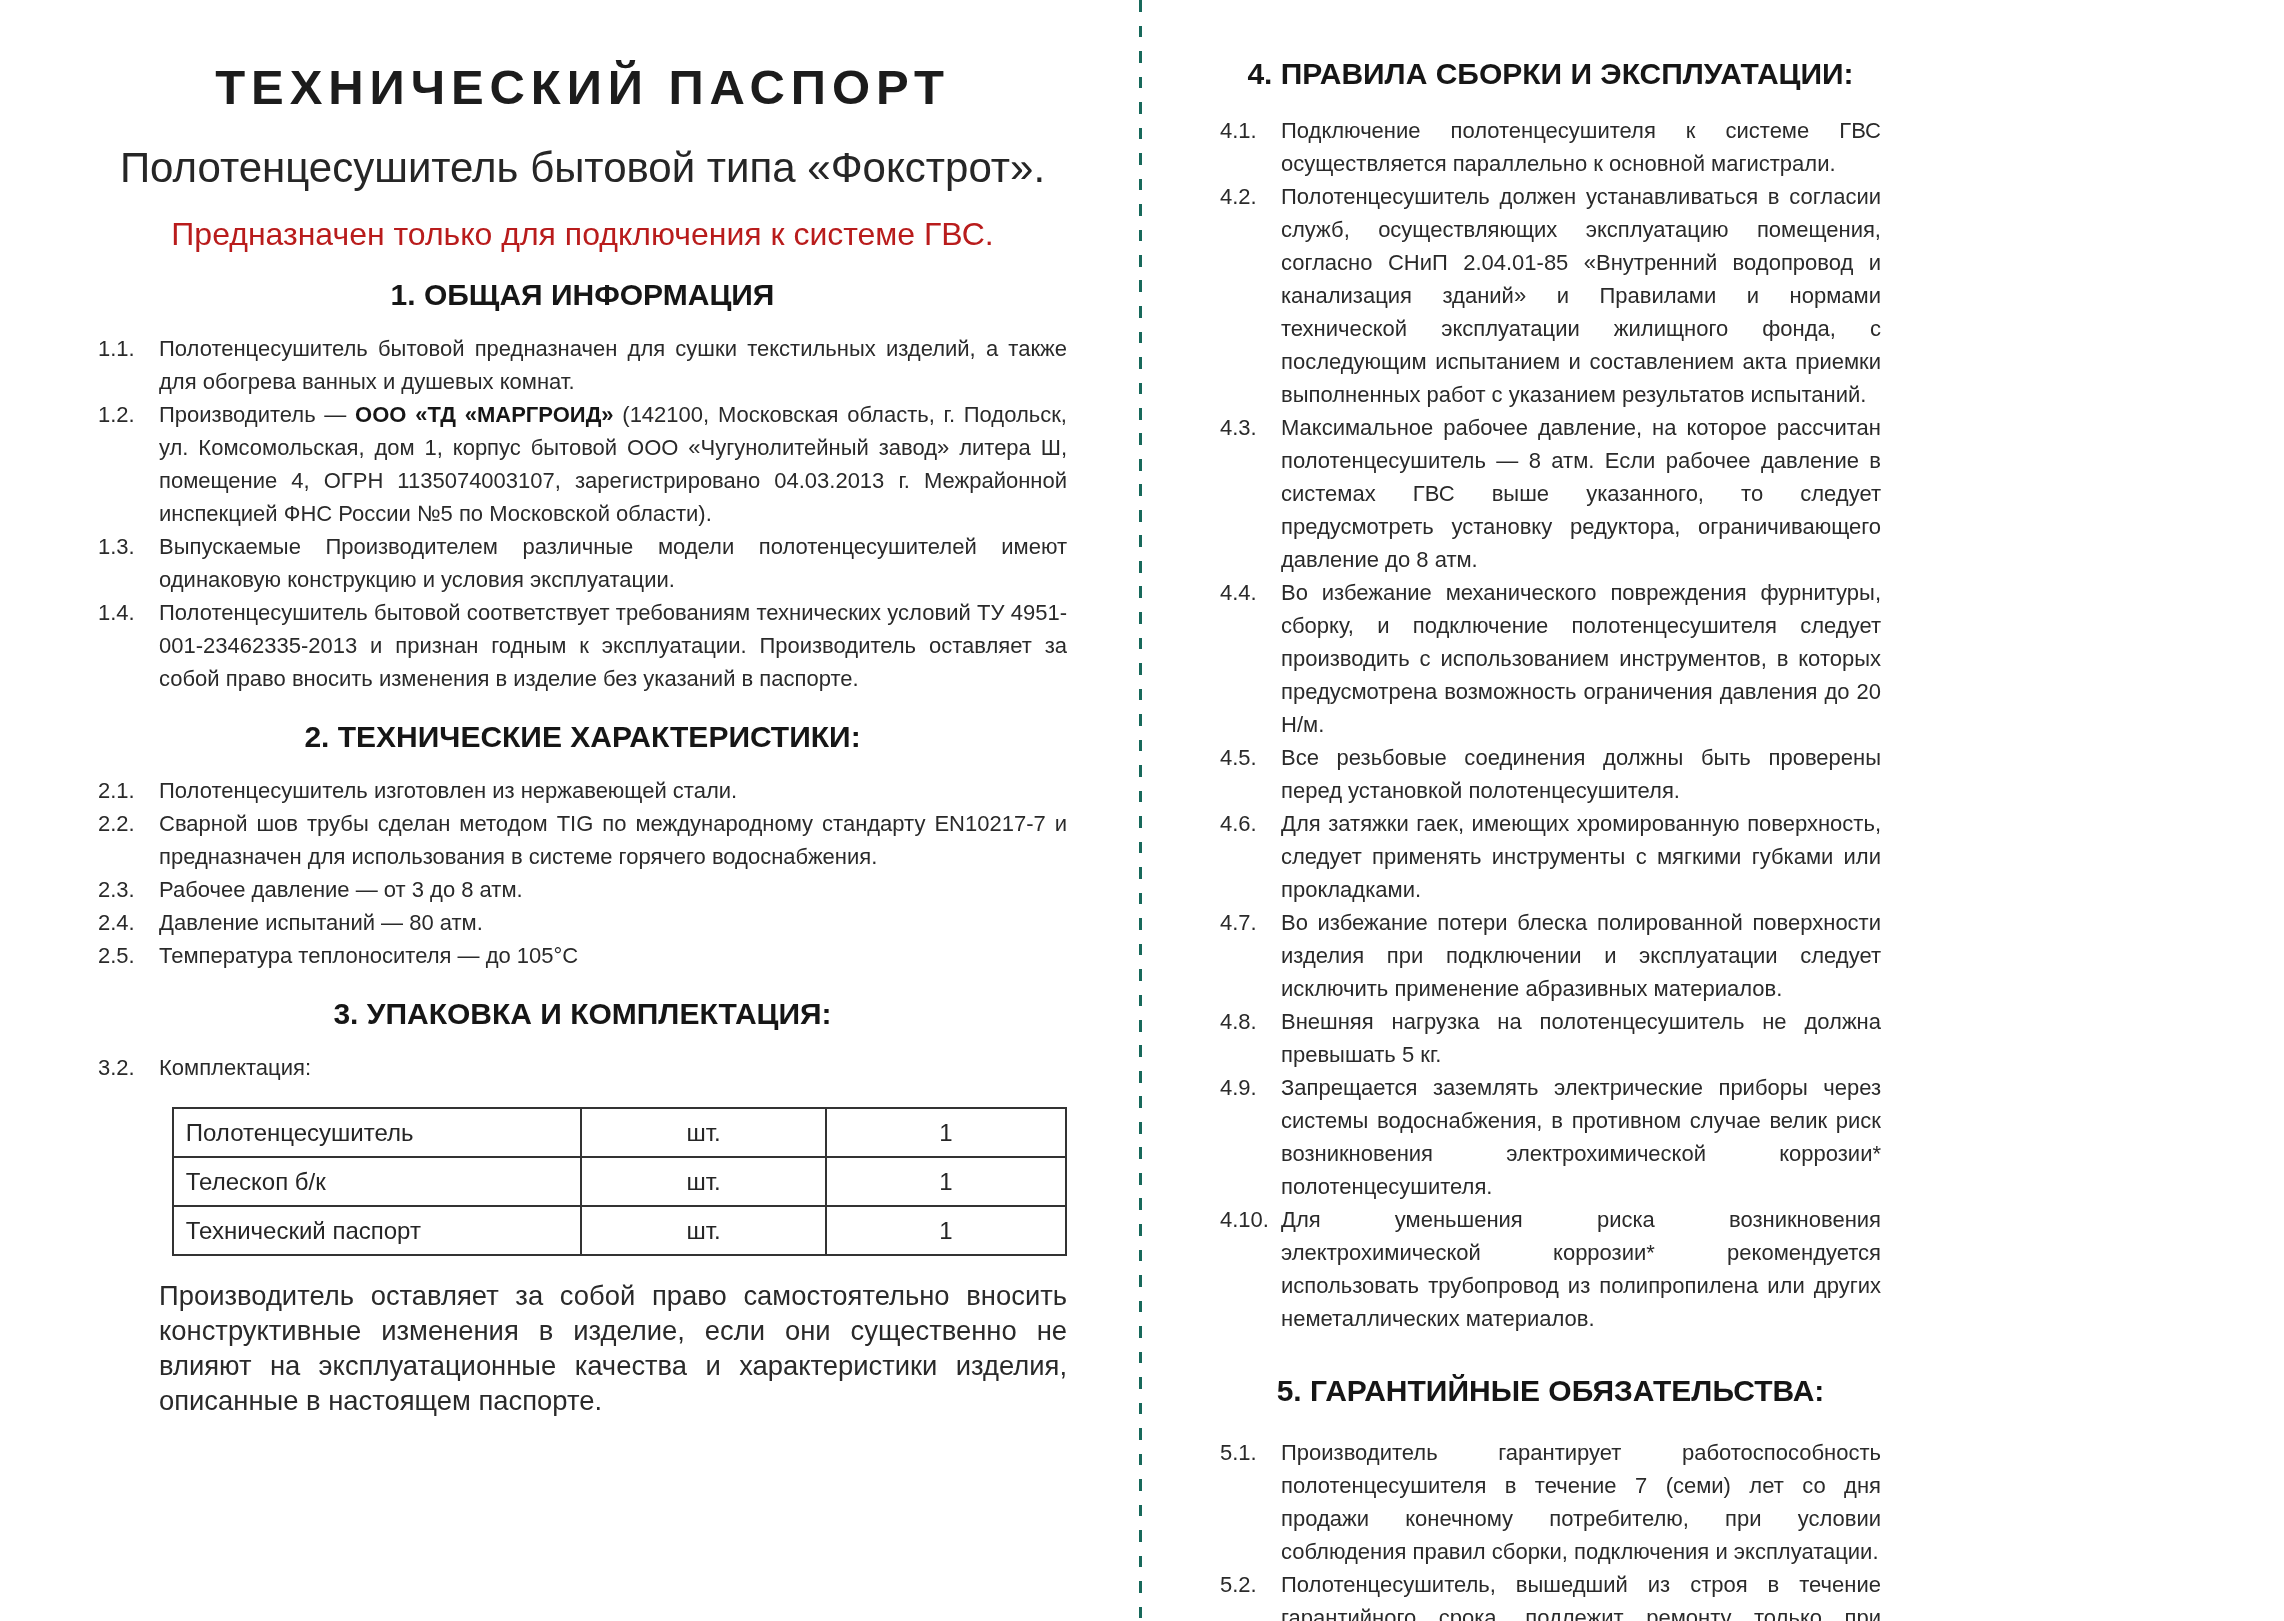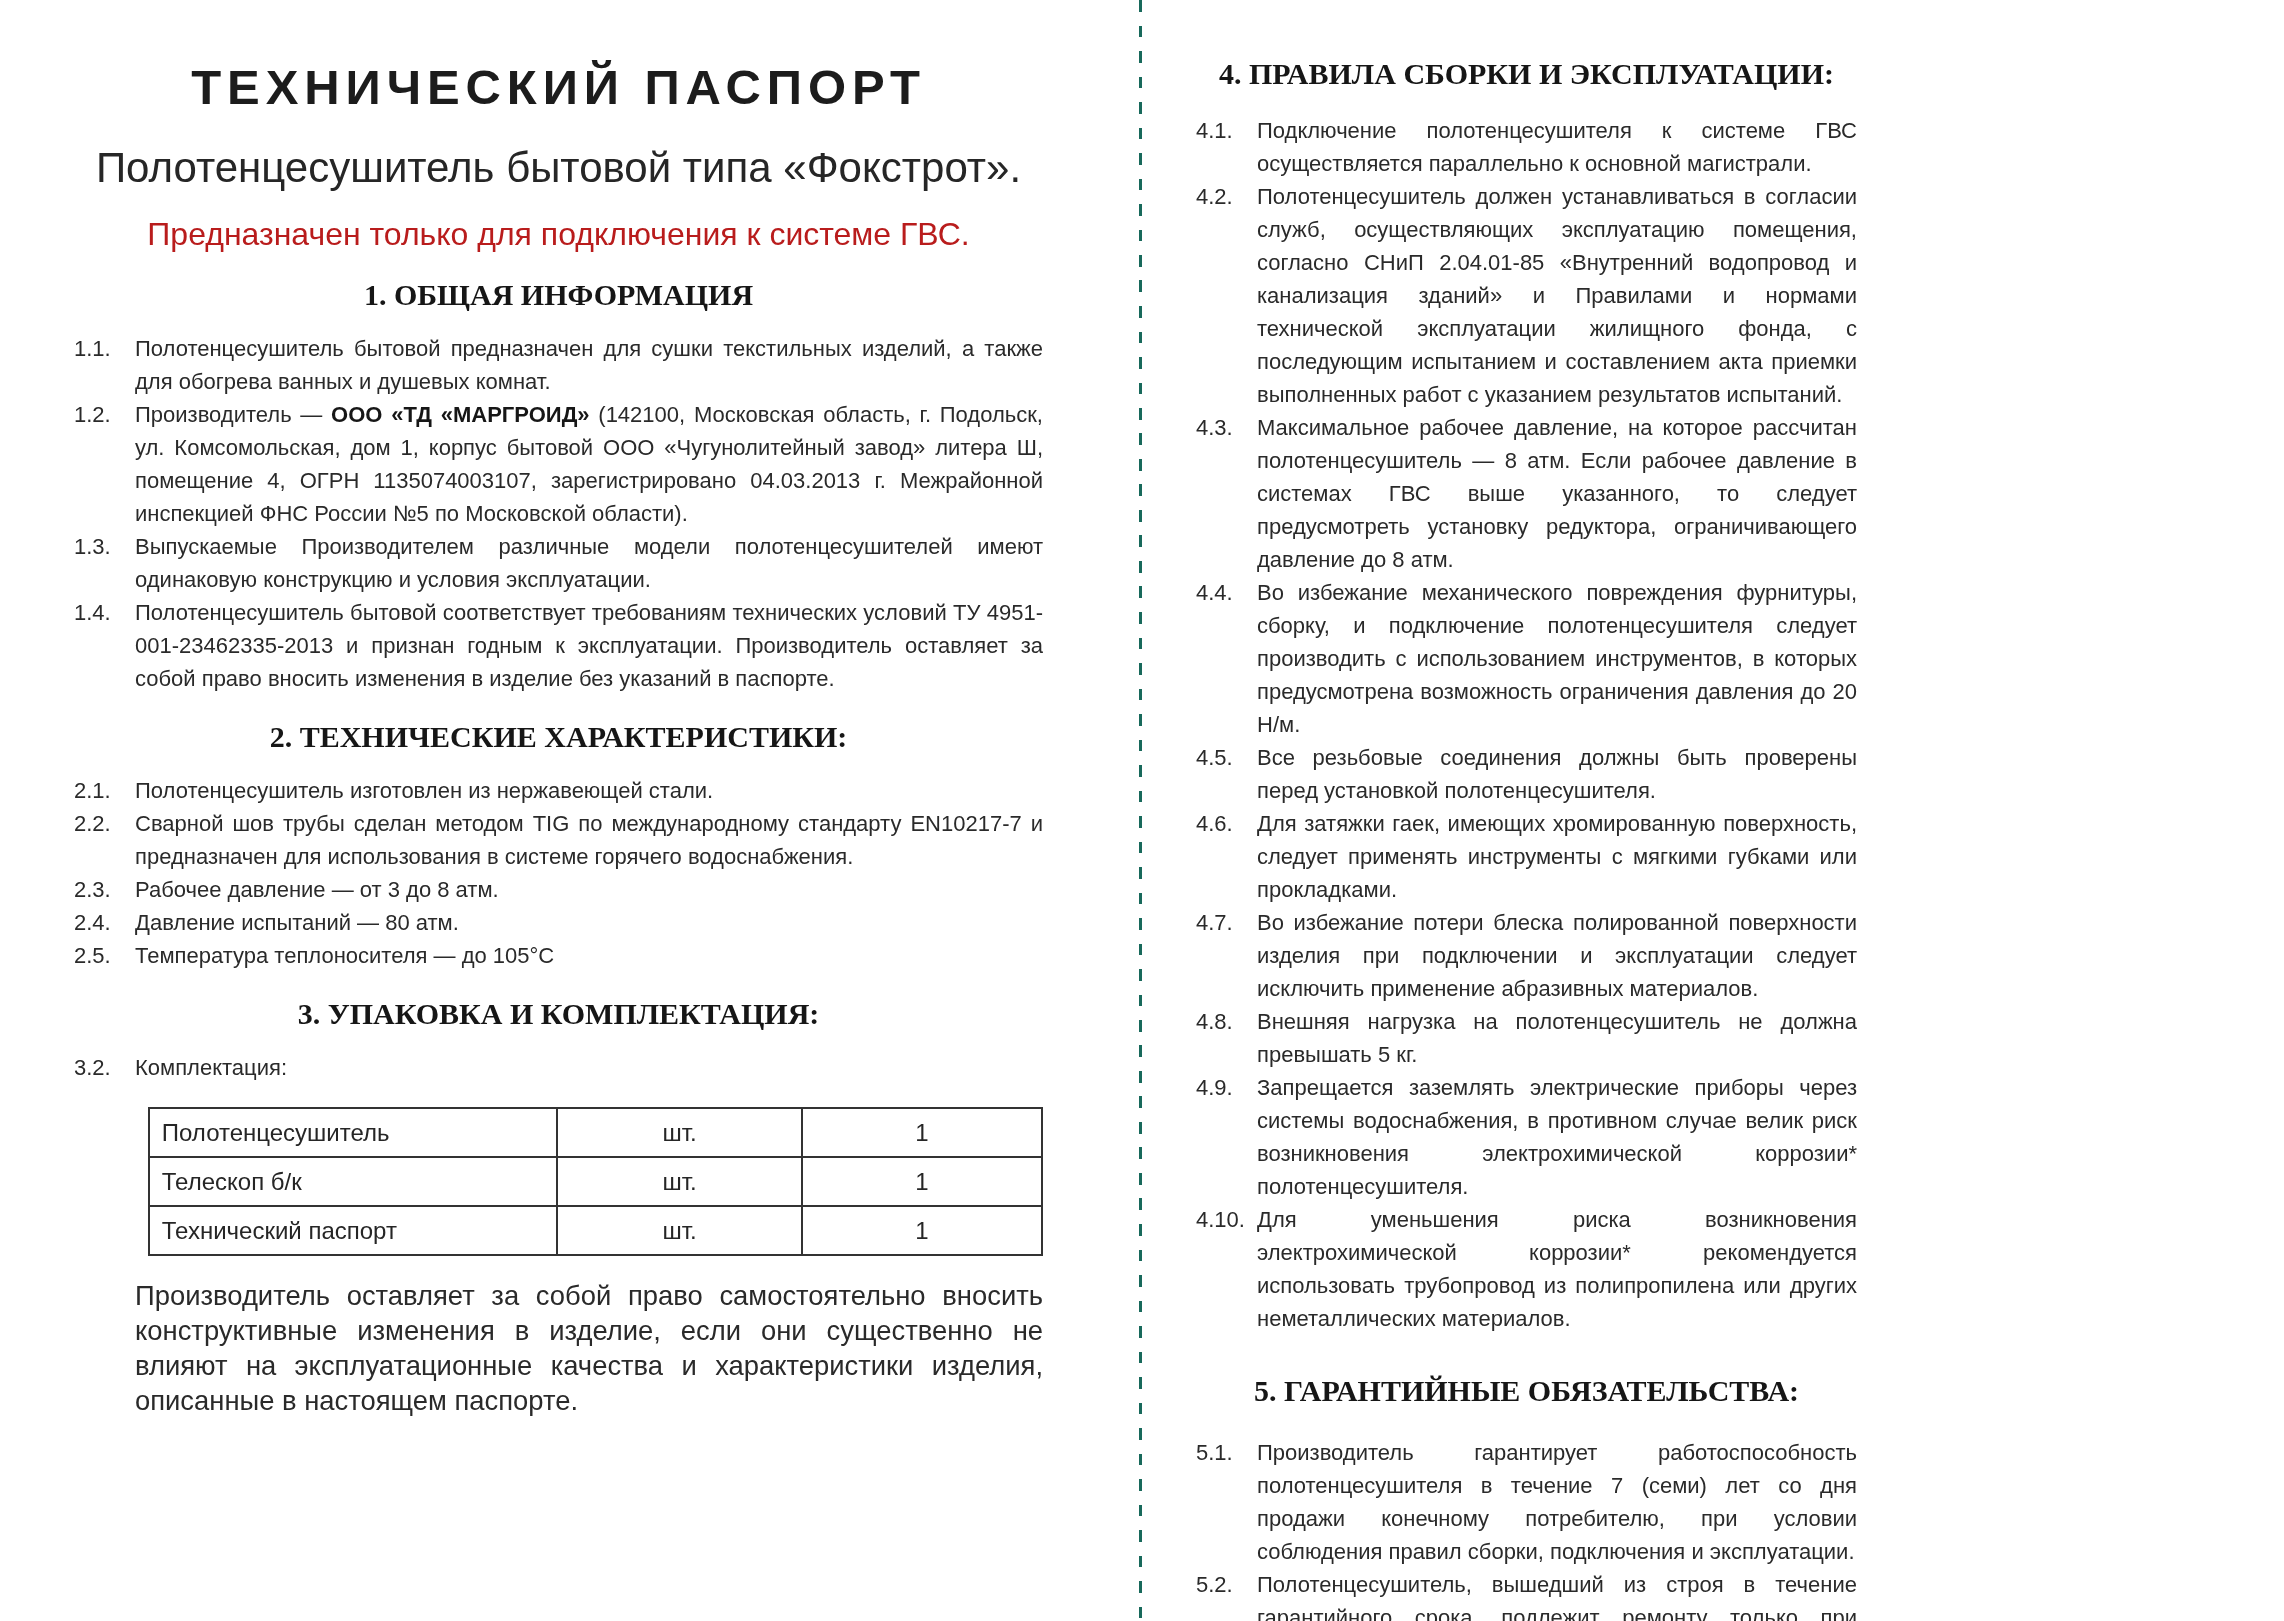--- a/index.html
+++ b/index.html
@@ -13,20 +13,21 @@
     font-family: "Liberation Sans", sans-serif;
     color: #2a2a2a;
     position: relative;
     overflow: hidden;
   }
   .sheet {
     position: relative;
     width: 1928px;
     height: 1621px;
     display: flex;
+    padding-left: 24px;
   }
   .col {
     box-sizing: border-box;
   }
   .col-left {
     width: 1140px;
     padding: 59px 73px 0 74px;
   }
   .col-right {
     width: 1145px;
@@ -64,21 +65,20 @@
     text-align: center;
     font-size: 32px;
     color: #b91c1c;
   }
   .section-title {
     margin: 25.5px 0 19.6px 0;
     text-align: center;
     font-size: 30px;
     font-weight: bold;
     color: #161616;
-    font-family: Liberation Serif, serif;
   }
   .col-right .section-title.first {
     margin-top: 13.7px;
     margin-bottom: 23.5px;
   }
   .item {
     display: flex;
     font-size: 22px;
     line-height: 33px;
   }

